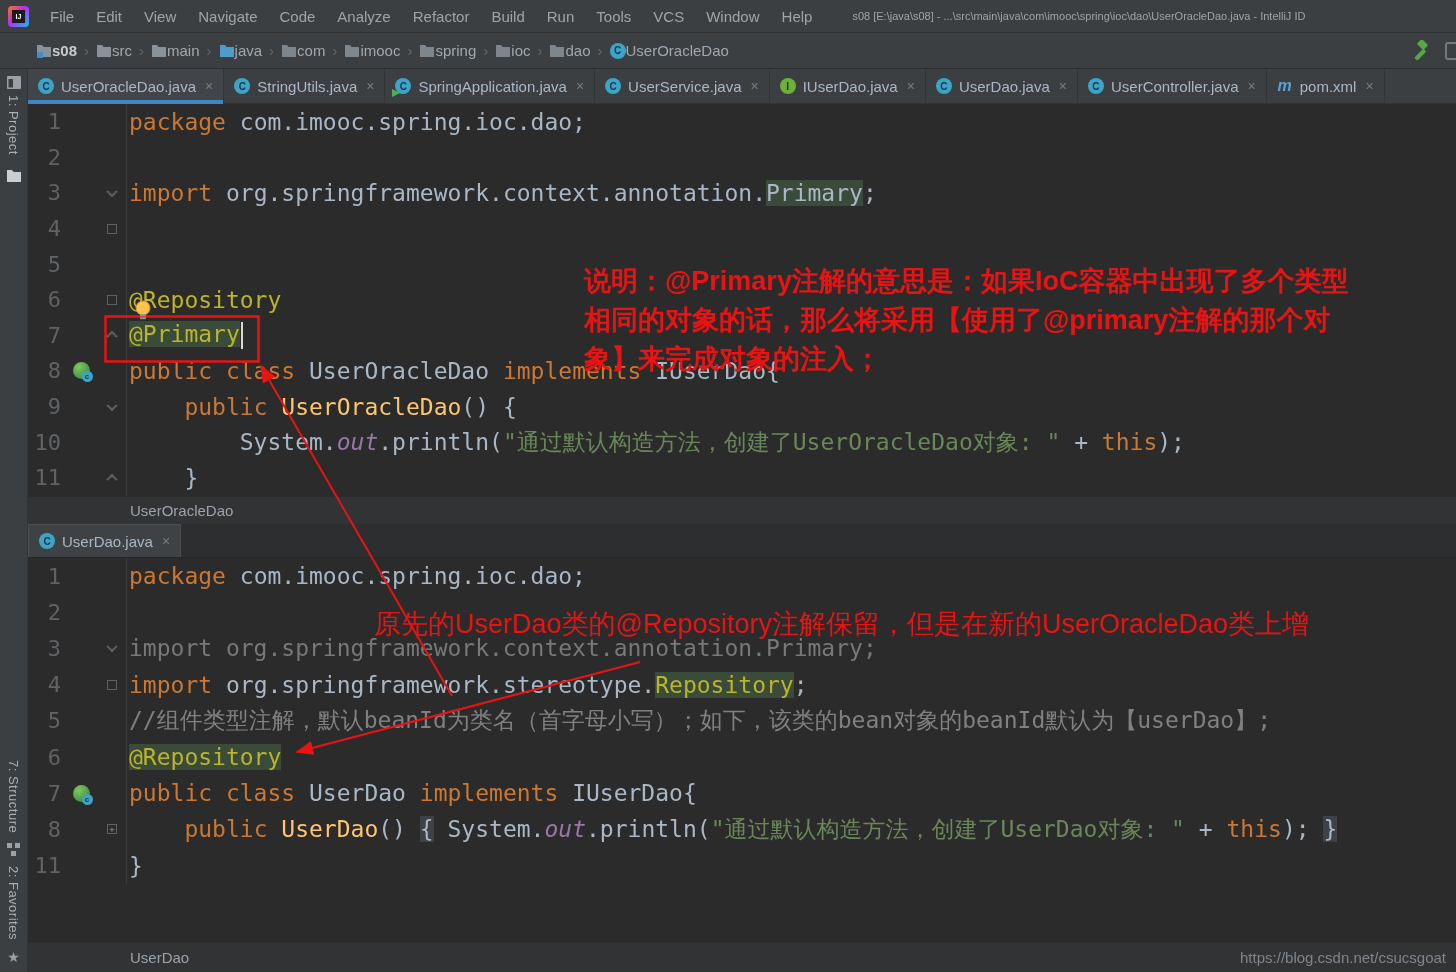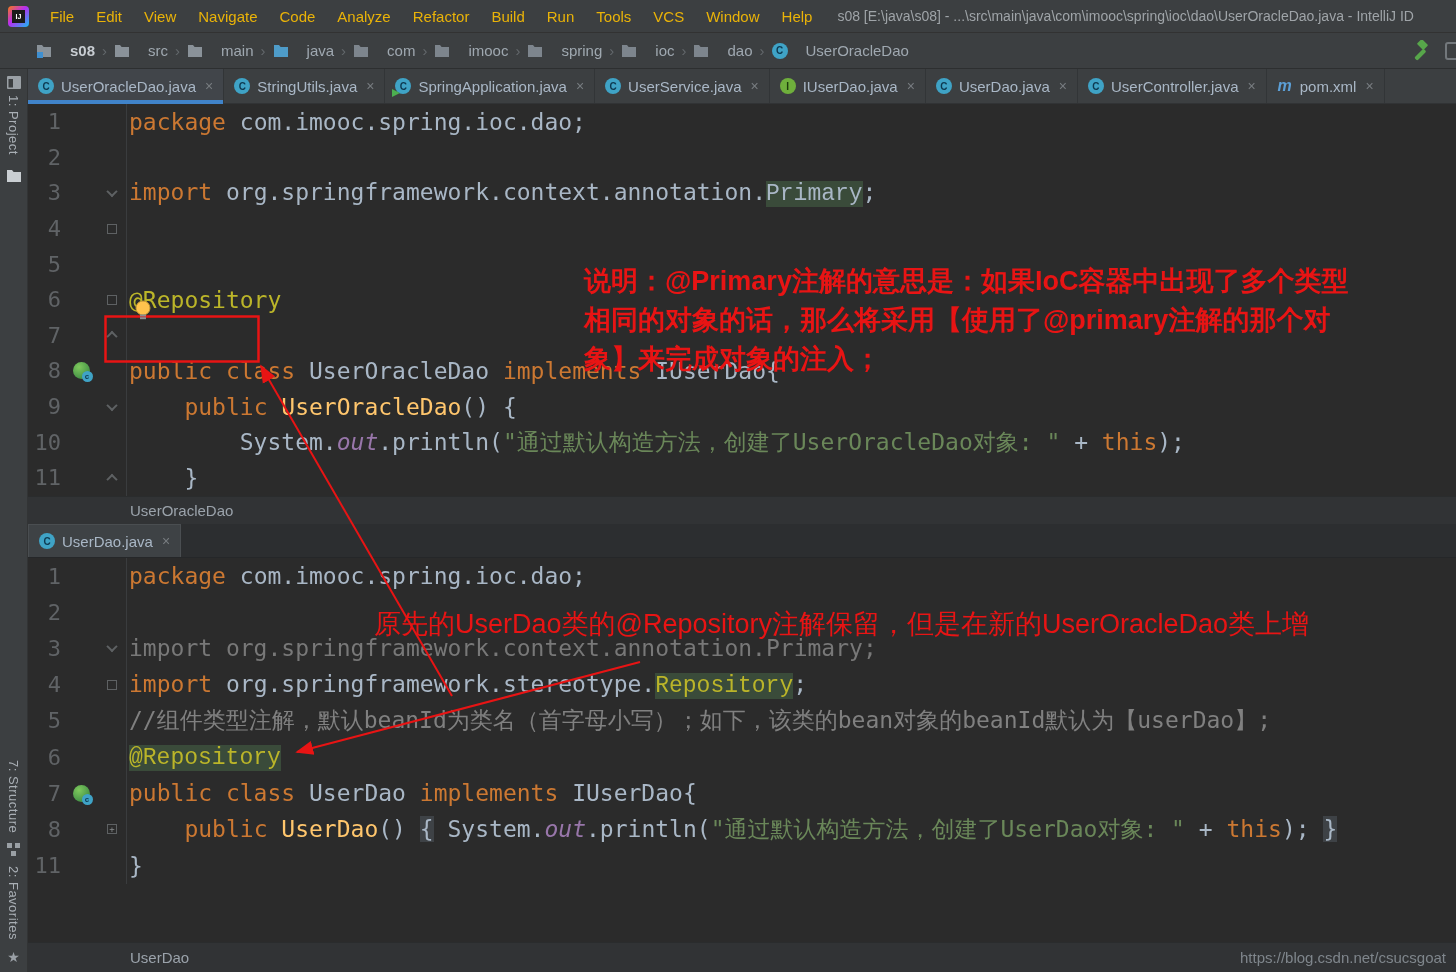--- a/index.html
+++ b/index.html
@@ -10,26 +10,26 @@
     background:#2B2B2B; user-select:none;
   }
   
   .menubar{position:absolute;left:0;top:0;width:1456px;height:33px;background:#3C3F41;
     display:flex;align-items:center;border-bottom:1px solid #323232;z-index:2;}
   .logo{width:21px;height:21px;margin:0 10px 0 8px;border-radius:4px;
     background:linear-gradient(135deg,#f97a12 0%,#b92df1 45%,#13bdf3 100%);
     display:flex;align-items:center;justify-content:center;flex:none;}
   .logo i{width:13px;height:13px;background:#1b1b1b;display:block;font-style:normal;
     color:#fff;font-size:7px;font-weight:bold;line-height:13px;text-align:center;}
-  .menu-item{color:#eab308;font-size:15px;padding:0 11px;line-height:33px;cursor:default;}
-  .win-title{color:#9FA4A8;font-size:14px;margin-left:14px;white-space:nowrap;overflow:hidden;}
+  .menu-item{color:#a3a3a3;font-size:15px;padding:0 11px;line-height:33px;cursor:default;}
+  .win-title{color:#9FA4A8;font-size:11px;margin-left:29px;white-space:nowrap;overflow:hidden;}
   
   .navbar{position:absolute;left:0;top:33px;width:1456px;height:36px;background:#3C3F41;
     display:flex;align-items:center;padding-left:33px;z-index:2;border-bottom:1px solid #2d2f30;}
-  .bc-item{display:flex;align-items:center;gap:18px;color:#9FA8B0;font-size:15px;padding:2px 3px;cursor:default;}
+  .bc-item{display:flex;align-items:center;gap:0;color:#9FA8B0;font-size:15px;padding:2px 3px;cursor:default;}
   .bc-item.first .bc-label{color:#C8CDD2;font-weight:bold;}
   .bc-sep{color:#63686C;font-size:15px;margin:0 4px;}
   .bc-ico{width:16px;height:16px;display:inline-flex;align-items:center;justify-content:center;flex:none;position:relative;}
   .bc-class{width:16px;height:16px;border-radius:50%;background:#3FA3C6;color:#0d3950;
     font-size:10px;font-weight:bold;display:flex;align-items:center;justify-content:center;}
   .navbar-right{margin-left:auto;display:flex;align-items:center;gap:14px;padding-right:0;}
   .partial-box{width:20px;height:18px;border:2px solid #73787c;border-radius:3px;margin-right:-9px;}
   
   .rail{position:absolute;left:0;top:69px;width:28px;height:903px;background:#3C3F41;
     border-right:1px solid #323435;display:flex;flex-direction:column;align-items:center;z-index:3;}
@@ -72,21 +72,21 @@
   .codeln{padding-left:2px;flex:1;color:#A9B7C6;overflow:hidden;}
   .tk-kw{color:#CC7832;}
   .tk-id{color:#A9B7C6;}
   .tk-ann{color:#BBB529;}
   .tk-str{color:#6A8759;}
   .tk-cmt{color:#808080;}
   .tk-gray{color:#787878;}
   .tk-fld{color:#9876AA;font-style:italic;}
   .tk-mth{color:#FFC66D;}
   .tk-fold{background:#3E4246;}
-  .hl{background:#3A4B3A;font-family:Liberation Mono, monospace;}
+  .hl{background:#3A4B3A;}
   .caret{display:inline-block;width:2px;height:27px;background:#D8D8D8;vertical-align:middle;margin-left:1px;}
   .fm-sq,.fm-plus{width:10px;height:10px;border:1px solid #5E6163;display:inline-flex;align-items:center;
     justify-content:center;font-size:9px;line-height:8px;color:#8a8d8f;background:#2B2B2B;}
   .fm-chv{width:8px;height:8px;border-right:2px solid #5E6163;border-bottom:2px solid #5E6163;display:inline-block;}
   .fm-down{transform:rotate(45deg) translate(-1px,-1px);}
   .fm-up{transform:rotate(-135deg) translate(-1px,-1px);}
   
   .gclass{width:17px;height:17px;border-radius:50%;background:radial-gradient(circle at 35% 30%,#7ec95c,#2f7d3f);position:relative;}
   .gclass::after{content:"c";position:absolute;right:-3px;bottom:-3px;width:11px;height:11px;border-radius:50%;
     background:#3FA3C6;color:#0d3950;font-size:8px;font-weight:bold;display:flex;align-items:center;justify-content:center;
@@ -302,21 +302,21 @@
       </div>
     </div>
 
   <div class="editor e1" id="editor1">
       <div class="crow"><span class="gnum">1</span><span class="gico"></span><span class="gfold"></span><span class="codeln"><span class="tk-kw">package</span><span class="tk-id"> com.imooc.spring.ioc.dao;</span></span></div>
       <div class="crow"><span class="gnum">2</span><span class="gico"></span><span class="gfold"></span><span class="codeln"></span></div>
       <div class="crow"><span class="gnum">3</span><span class="gico"></span><span class="gfold"><span class="fm-chv fm-down"></span></span><span class="codeln"><span class="tk-kw">import</span><span class="tk-id"> org.springframework.context.annotation.</span><span class="tk-id hl">Primary</span><span class="tk-id">;</span></span></div>
       <div class="crow"><span class="gnum">4</span><span class="gico"></span><span class="gfold"><span class="fm-sq"></span></span></div>
       <div class="crow"><span class="gnum">5</span><span class="gico"></span><span class="gfold"></span><span class="codeln"></span></div>
       <div class="crow"><span class="gnum">6</span><span class="gico"></span><span class="gfold"><span class="fm-sq"></span></span><span class="codeln"><span class="tk-ann">@Repository</span></span></div>
-      <div class="crow"><span class="gnum">7</span><span class="gico"></span><span class="gfold"><span class="fm-chv fm-up"></span></span></div>
+      <div class="crow"><span class="gnum">7</span><span class="gico"></span><span class="gfold"><span class="fm-chv fm-up"></span></span><span class="codeln"><span class="tk-ann hl">@Primary</span><span class="caret"></span></span></div>
       <div class="crow"><span class="gnum">8</span><span class="gico"><span class="gclass"></span></span><span class="gfold"></span><span class="codeln"><span class="tk-kw">public class</span><span class="tk-id"> UserOracleDao </span><span class="tk-kw">implements</span><span class="tk-id"> IUserDao{</span></span></div>
       <div class="crow"><span class="gnum">9</span><span class="gico"></span><span class="gfold"><span class="fm-chv fm-down"></span></span><span class="codeln"><span class="tk-id">    </span><span class="tk-kw">public</span><span class="tk-mth"> UserOracleDao</span><span class="tk-id">() {</span></span></div>
       <div class="crow"><span class="gnum">10</span><span class="gico"></span><span class="gfold"></span><span class="codeln"><span class="tk-id">        System.</span><span class="tk-fld">out</span><span class="tk-id">.println(</span><span class="tk-str">"通过默认构造方法，创建了UserOracleDao对象: "</span><span class="tk-id"> + </span><span class="tk-kw">this</span><span class="tk-id">);</span></span></div>
       <div class="crow"><span class="gnum">11</span><span class="gico"></span><span class="gfold"><span class="fm-chv fm-up"></span></span><span class="codeln"><span class="tk-id">    }</span></span></div>
     </div>
   <div class="crumb c1">
     <span>UserOracleDao</span>
   </div>
 
   <div class="tabbar t2" id="tabbar2">

